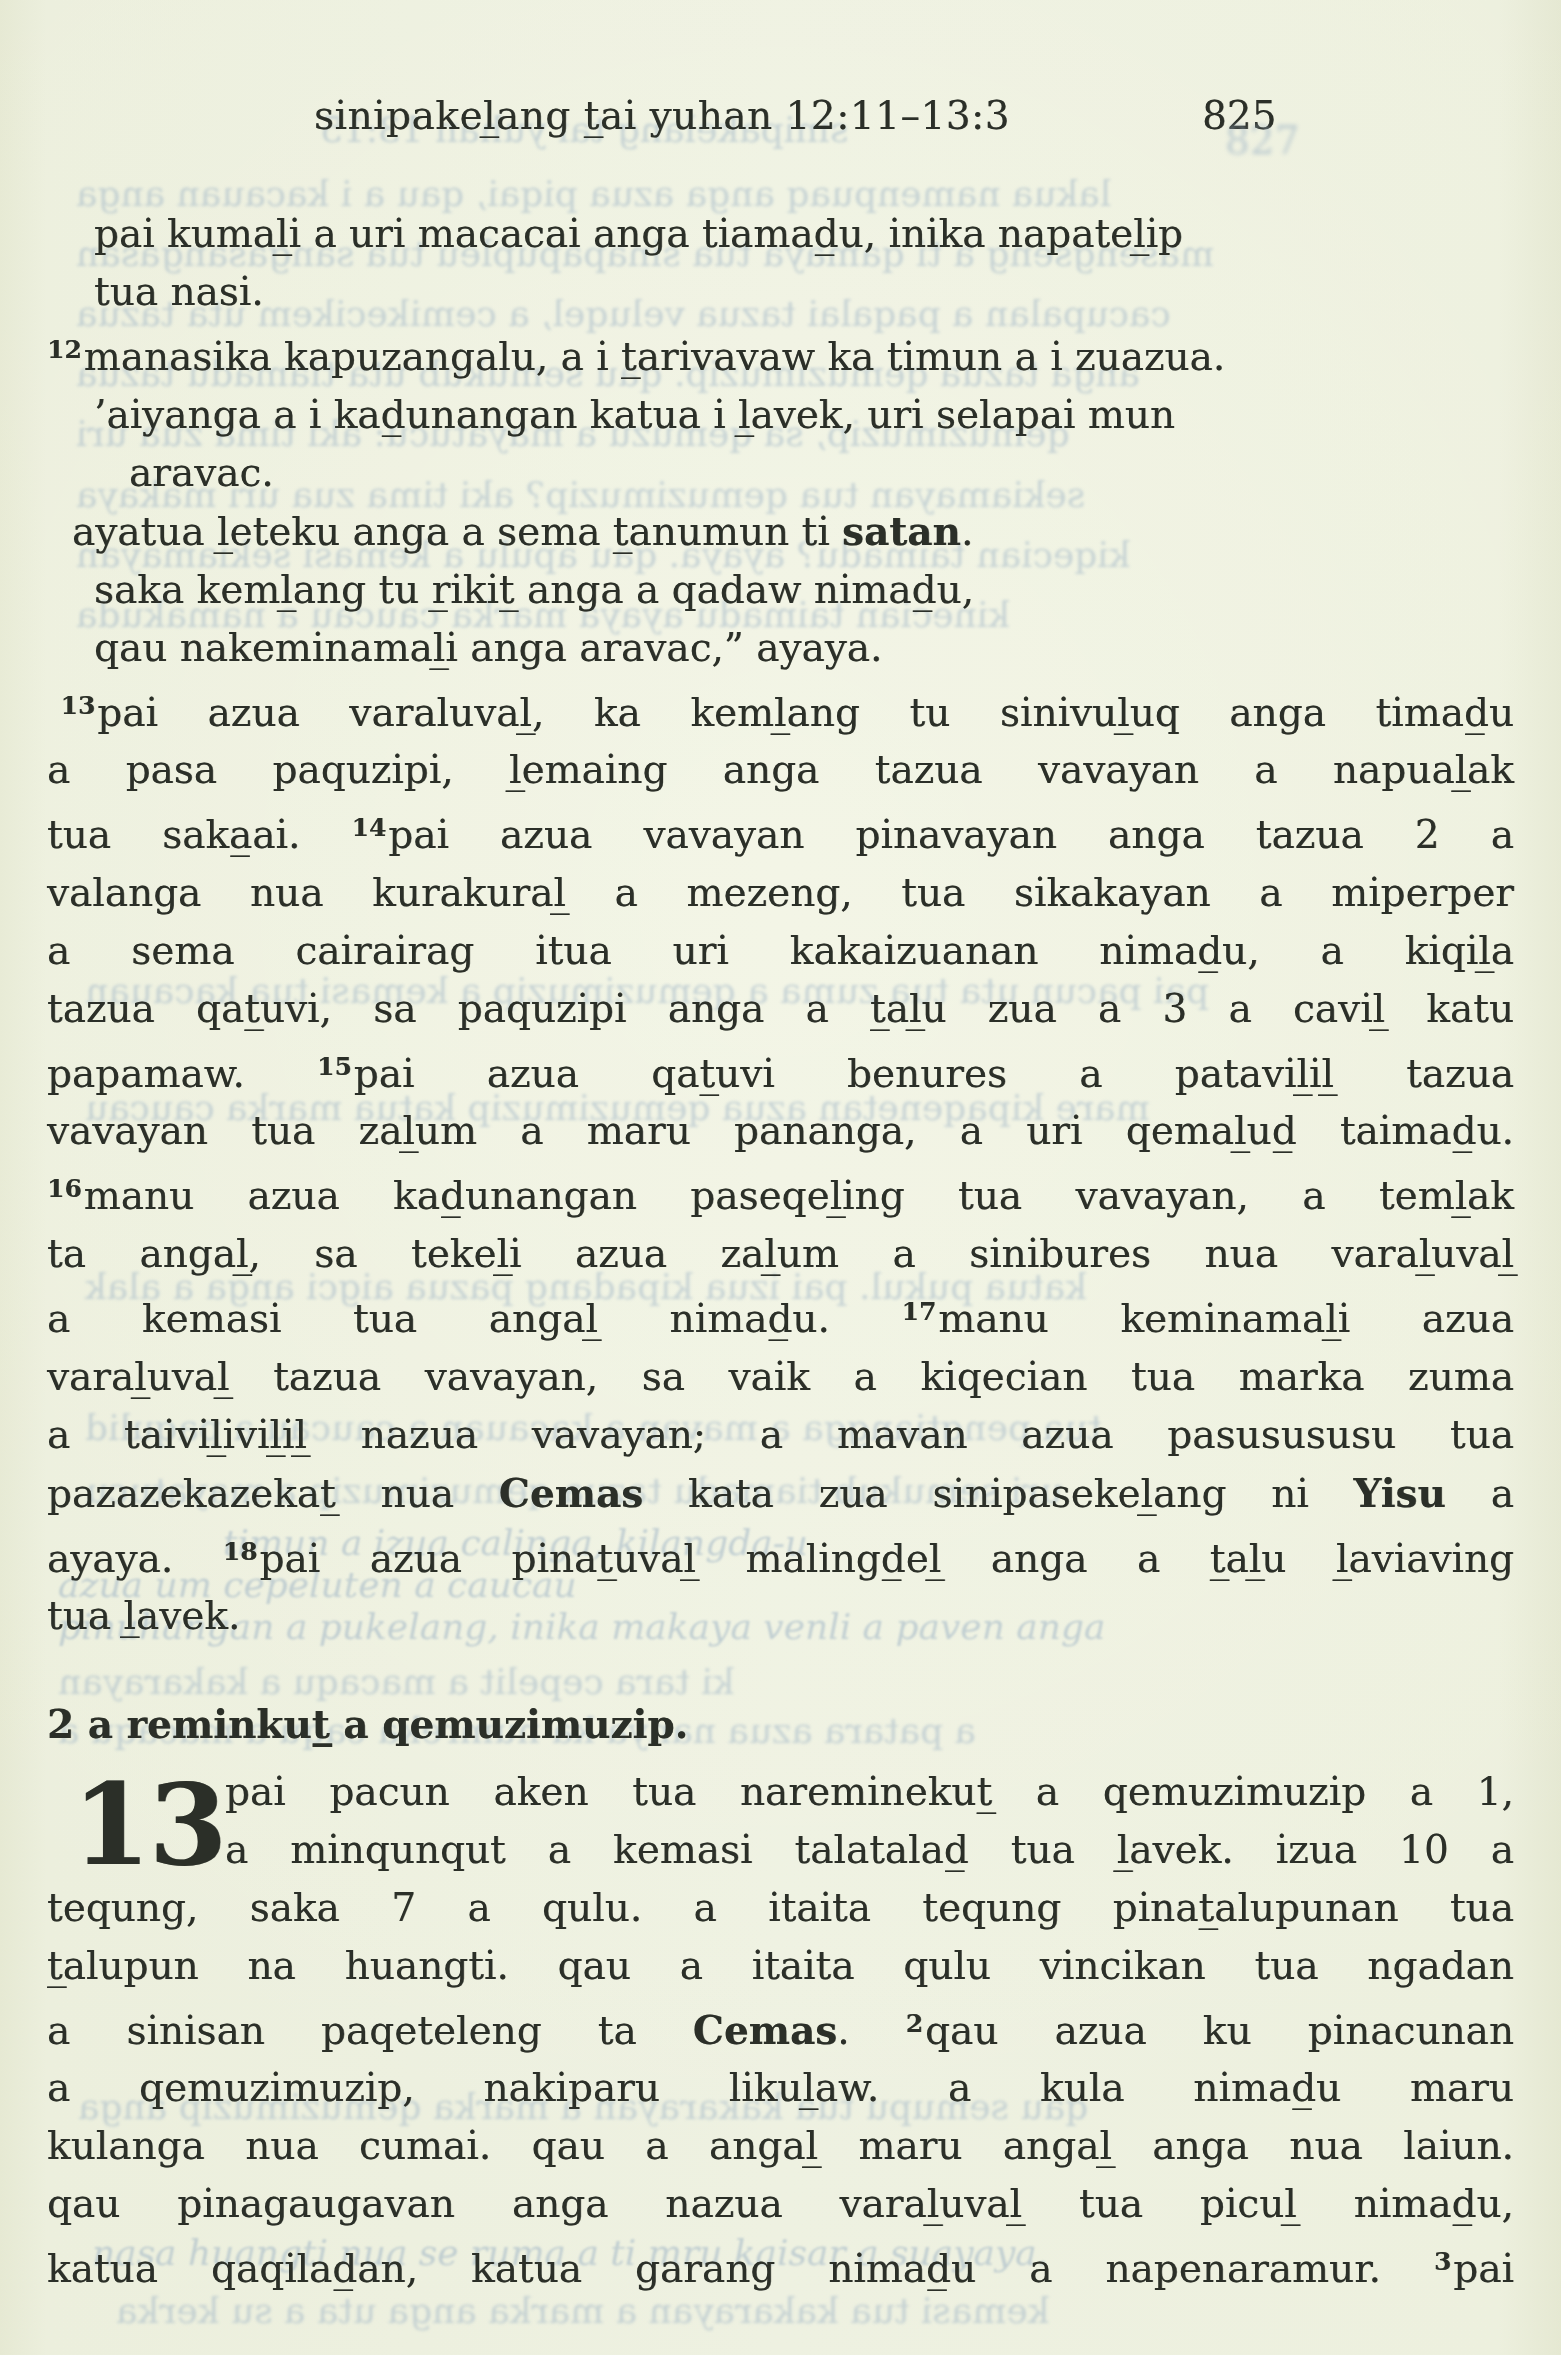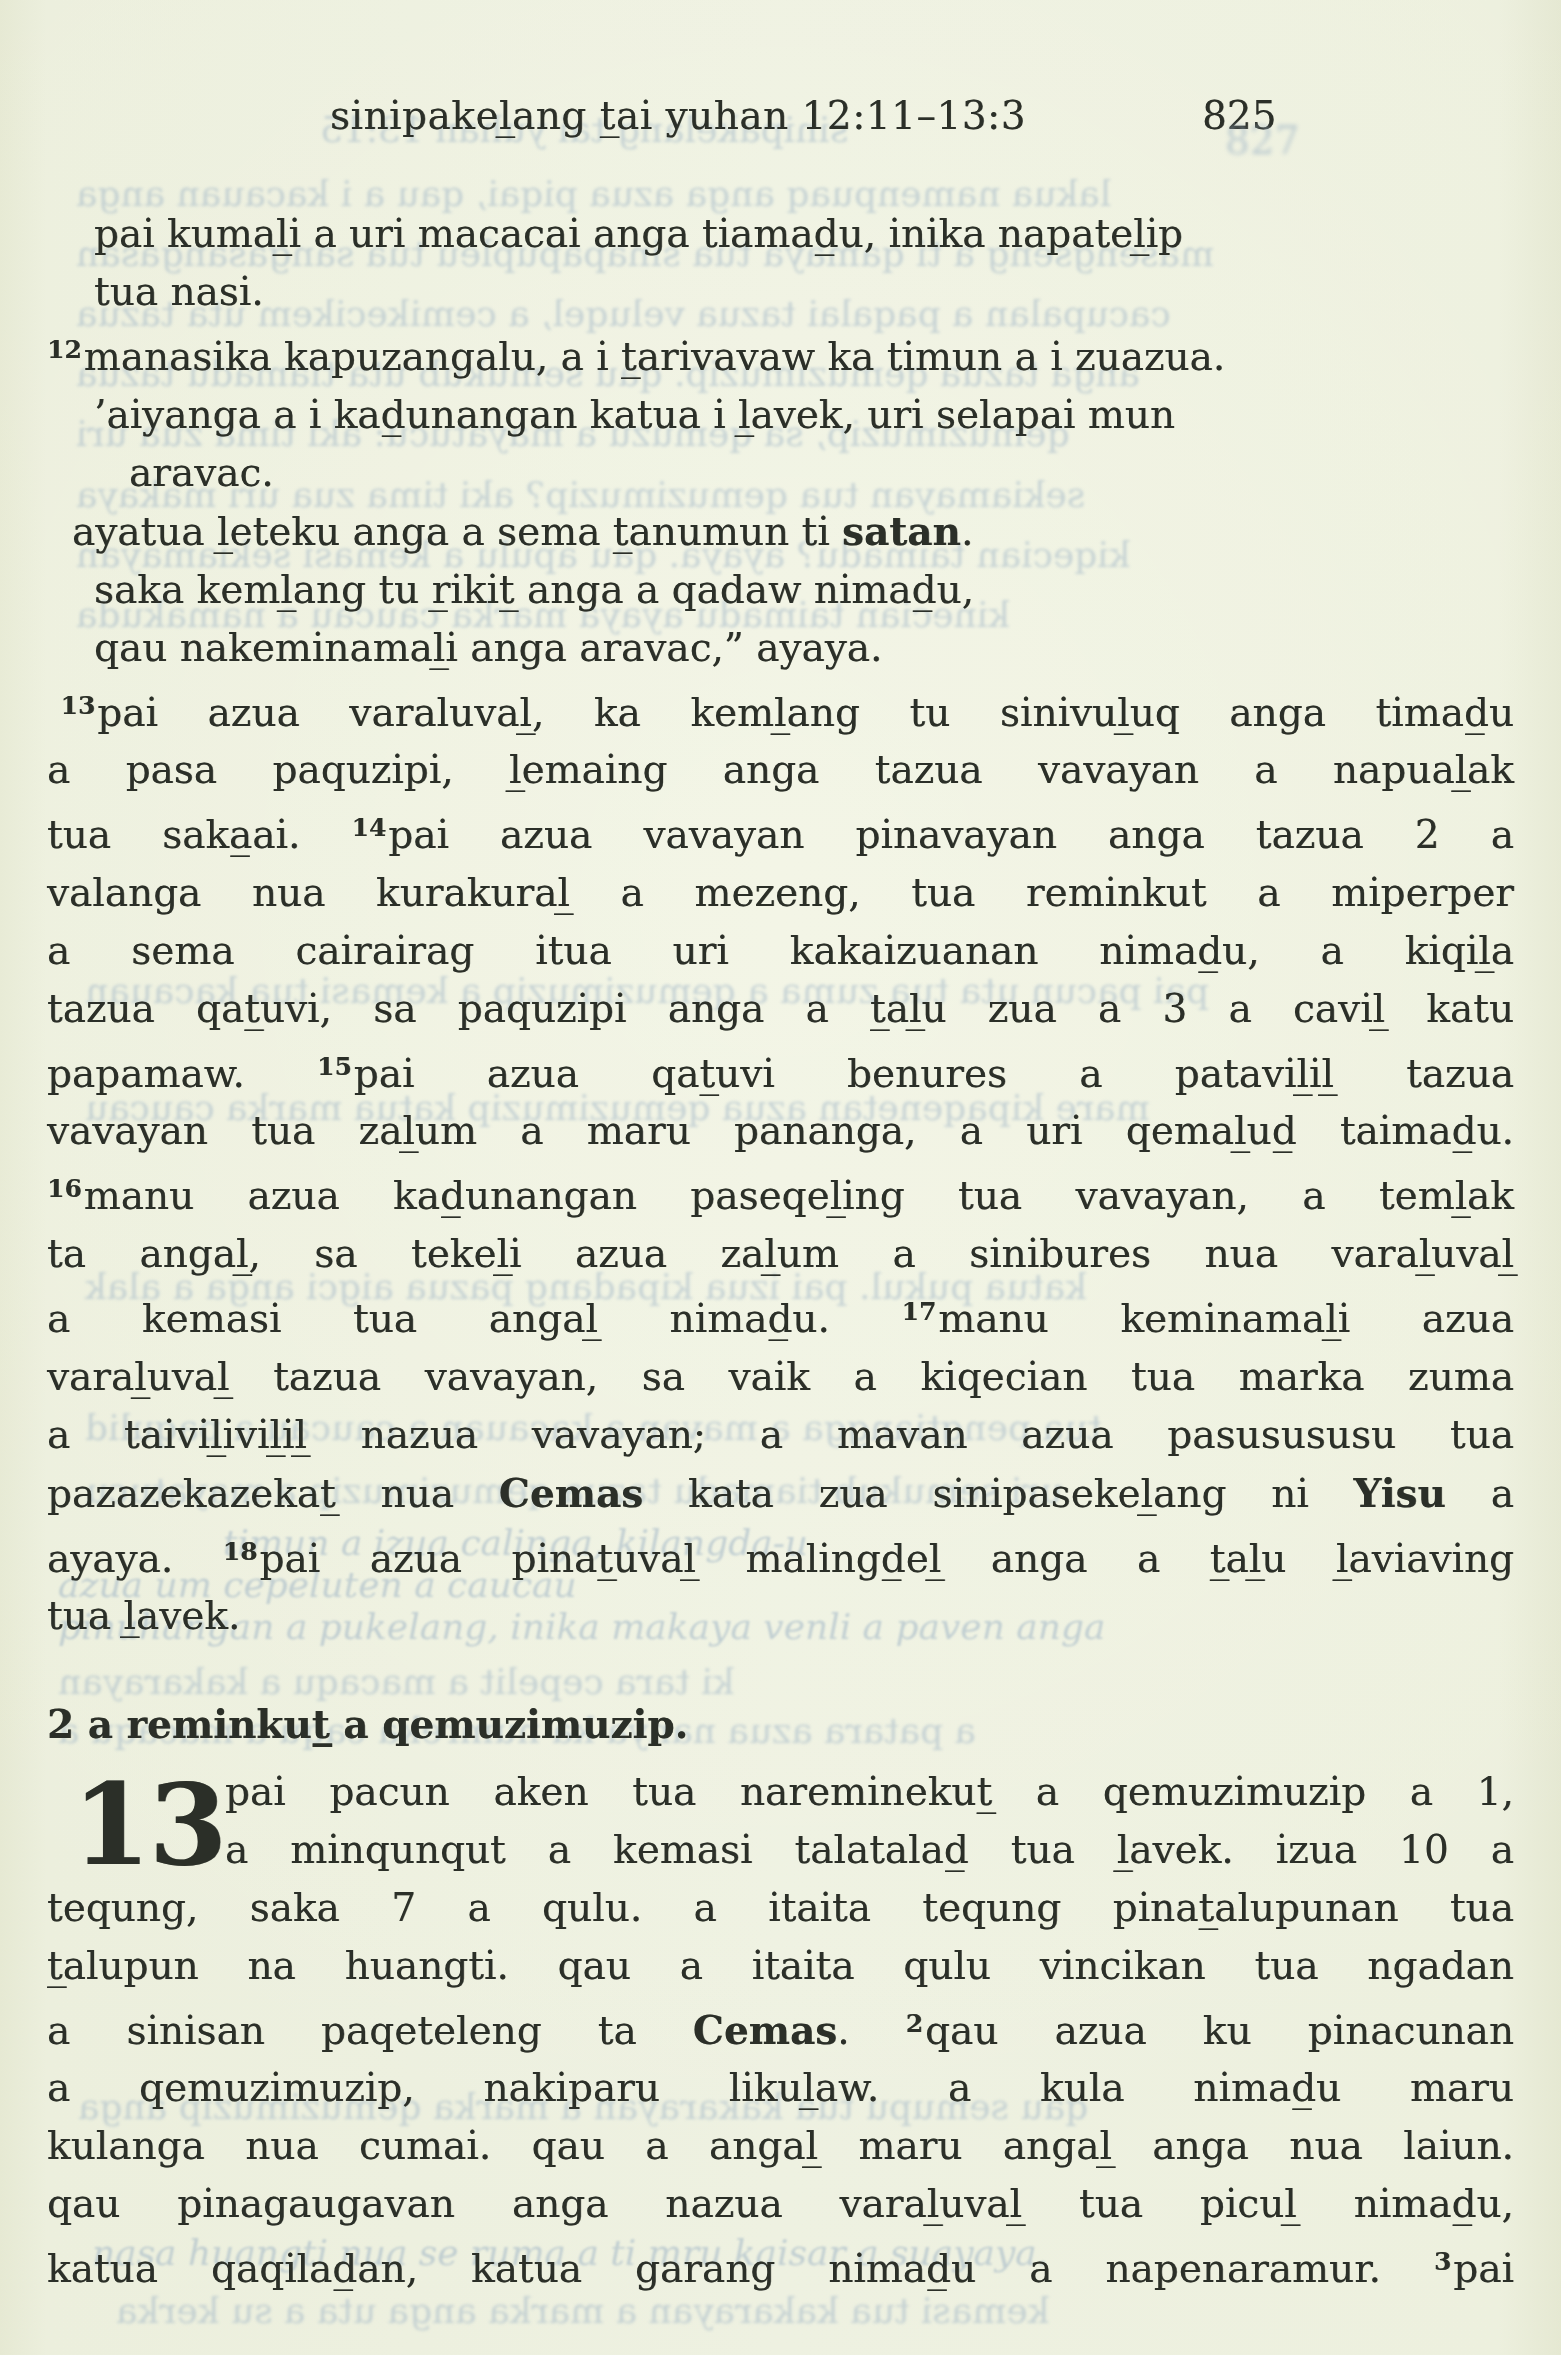--- a/index.html
+++ b/index.html
@@ -11,21 +11,21 @@
       #edf0df;
     font-family:"DejaVu Serif","Liberation Serif",serif;
     color:#2b2f28;
   }
   .bleedlayer{position:absolute;inset:0;z-index:1;pointer-events:none}
   .bleed{position:absolute;white-space:nowrap;font-size:36px;color:#9db3c5;opacity:.5;filter:blur(1.6px)}
   .bleed.flip{transform:scaleX(-1)}
   .bleed.it{font-style:italic;opacity:.55;filter:blur(1px)}
   .content{position:absolute;inset:0;z-index:2;padding:0 47px;text-shadow:0.4px 0 0 rgba(43,47,40,.55)}
   .pagehead{position:relative;height:58px;margin-top:93px;font-size:39px}
-  .pagehead .title{position:absolute;left:283px;top:0;letter-spacing:0.5px;white-space:nowrap}
+  .pagehead .title{position:absolute;left:267px;top:0;letter-spacing:0.5px;white-space:nowrap}
   .pagehead .pnum{position:absolute;left:1155px;top:0}
   .pagehead .pnum-bleed{position:absolute;left:1178px;top:25px;color:#9db3c5;filter:blur(1.9px);opacity:.6;text-shadow:none}
   .line{font-size:39px;line-height:58px;min-height:58px}
   .j{text-align:justify;text-align-last:justify}
   .pind{text-indent:13.6px}
   .ind1{padding-left:47px}
   .ind2{padding-left:82px}
   .indA{padding-left:25px}
   .poetry{margin-top:54px}
   .vnum{font-weight:bold;font-size:25px;vertical-align:11.6px;padding-right:1.9px}
@@ -78,21 +78,21 @@
       <div class="line ind2"><span>aravac.</span></div>
       <div class="line indA"><span>ayatua l̲eteku anga a sema t̲anumun ti </span><span class="b">satan</span><span>.</span></div>
       <div class="line ind1"><span>saka keml̲ang tu r̲ikit̲ anga a qadaw nimad̲u,</span></div>
       <div class="line ind1"><span>qau nakeminamal̲i anga aravac,” ayaya.</span></div>
     </section>
 
   <section class="prose">
       <div class="line j pind"><span class="vnum">13</span><span>pai azua varaluval̲, ka keml̲ang tu sinivul̲uq anga timad̲u</span></div>
       <div class="line j"><span>a pasa paquzipi, l̲emaing anga tazua vavayan a napual̲ak</span></div>
       <div class="line j"><span>tua saka̲ai. </span><span class="vnum">14</span><span>pai azua vavayan pinavayan anga tazua 2 a</span></div>
-      <div class="line j"><span>valanga nua kurakural̲ a mezeng, tua reminkut a miperper</span></div>
+      <div class="line j"><span>valanga nua kurakural̲ a mezeng, tua sikakayan a miperper</span></div>
       <div class="line j"><span>a sema cairairag itua uri kakaizuanan nimad̲u, a kiqil̲a</span></div>
       <div class="line j"><span>tazua qat̲uvi, sa paquzipi anga a t̲al̲u zua a 3 a cavil̲ katu</span></div>
       <div class="line j"><span>papamaw. </span><span class="vnum">15</span><span>pai azua qat̲uvi benures a patavil̲il̲ tazua</span></div>
       <div class="line j"><span>vavayan tua zal̲um a maru pananga, a uri qemal̲ud̲ taimad̲u.</span></div>
       <div class="line j"><span class="vnum">16</span><span>manu azua kad̲unangan paseqel̲ing tua vavayan, a teml̲ak</span></div>
       <div class="line j"><span>ta angal̲, sa tekel̲i azua zal̲um a sinibures nua varal̲uval̲</span></div>
       <div class="line j"><span>a kemasi tua angal̲ nimad̲u. </span><span class="vnum">17</span><span>manu keminamal̲i azua</span></div>
       <div class="line j"><span>varal̲uval̲ tazua vavayan, sa vaik a kiqecian tua marka zuma</span></div>
       <div class="line j"><span>a taivil̲ivil̲il̲ nazua vavayan; a mavan azua pasusususu tua</span></div>
       <div class="line j"><span>pazazekazekat̲ nua </span><span class="b">Cemas</span><span> kata zua sinipasekel̲ang ni </span><span class="b">Yisu</span><span> a</span></div>

